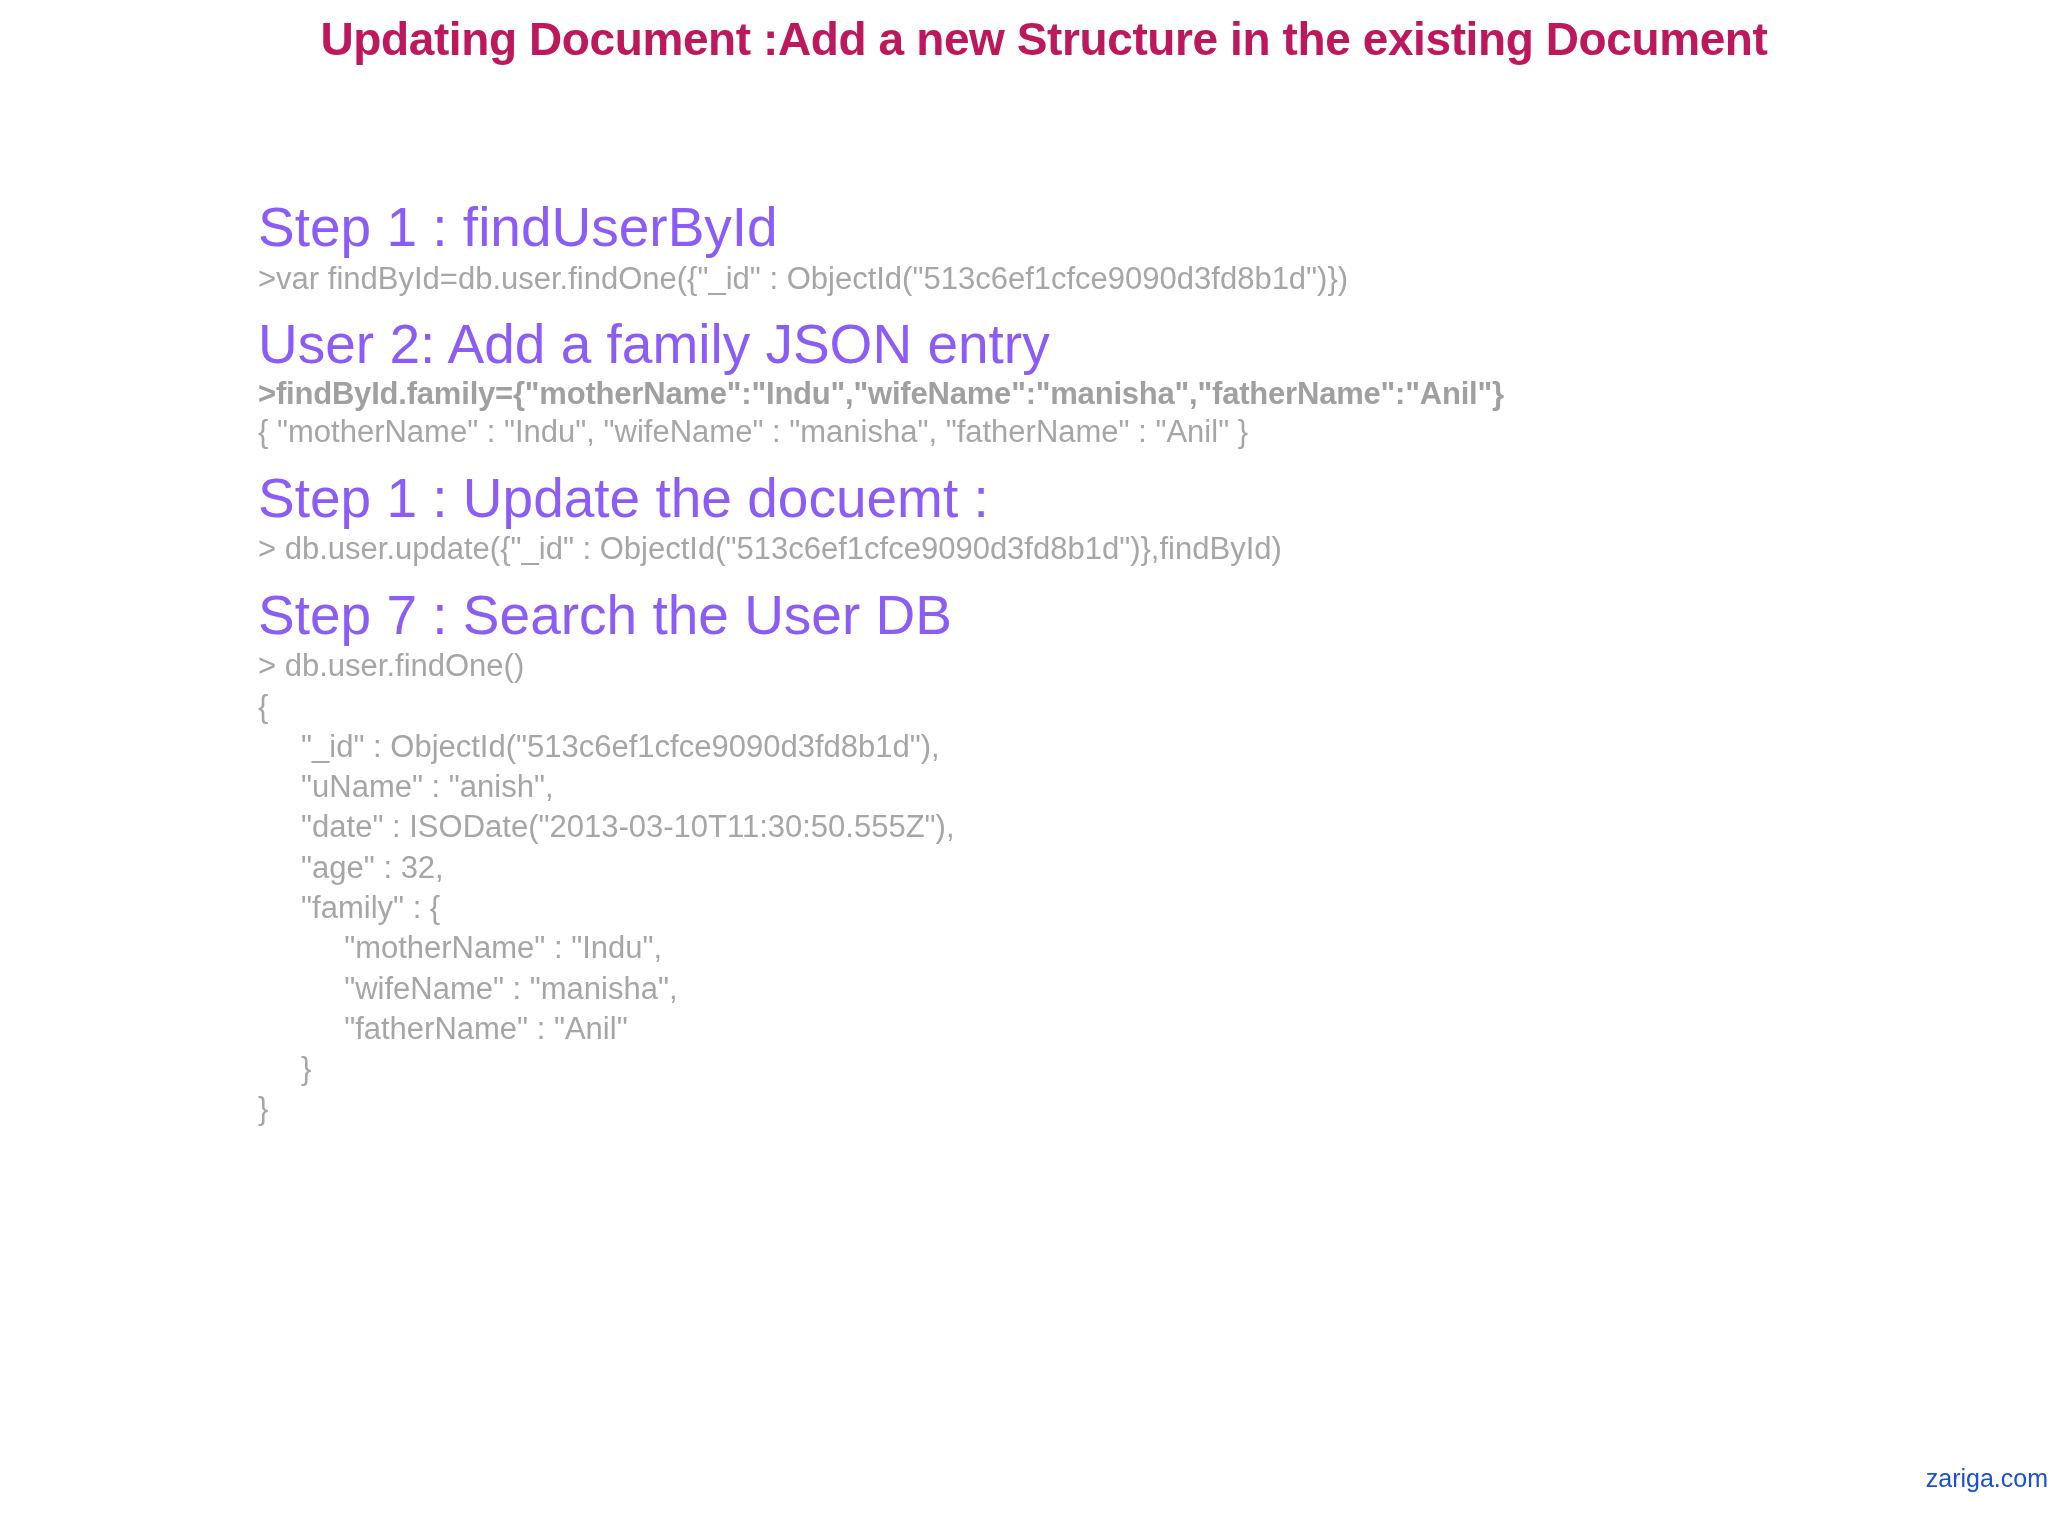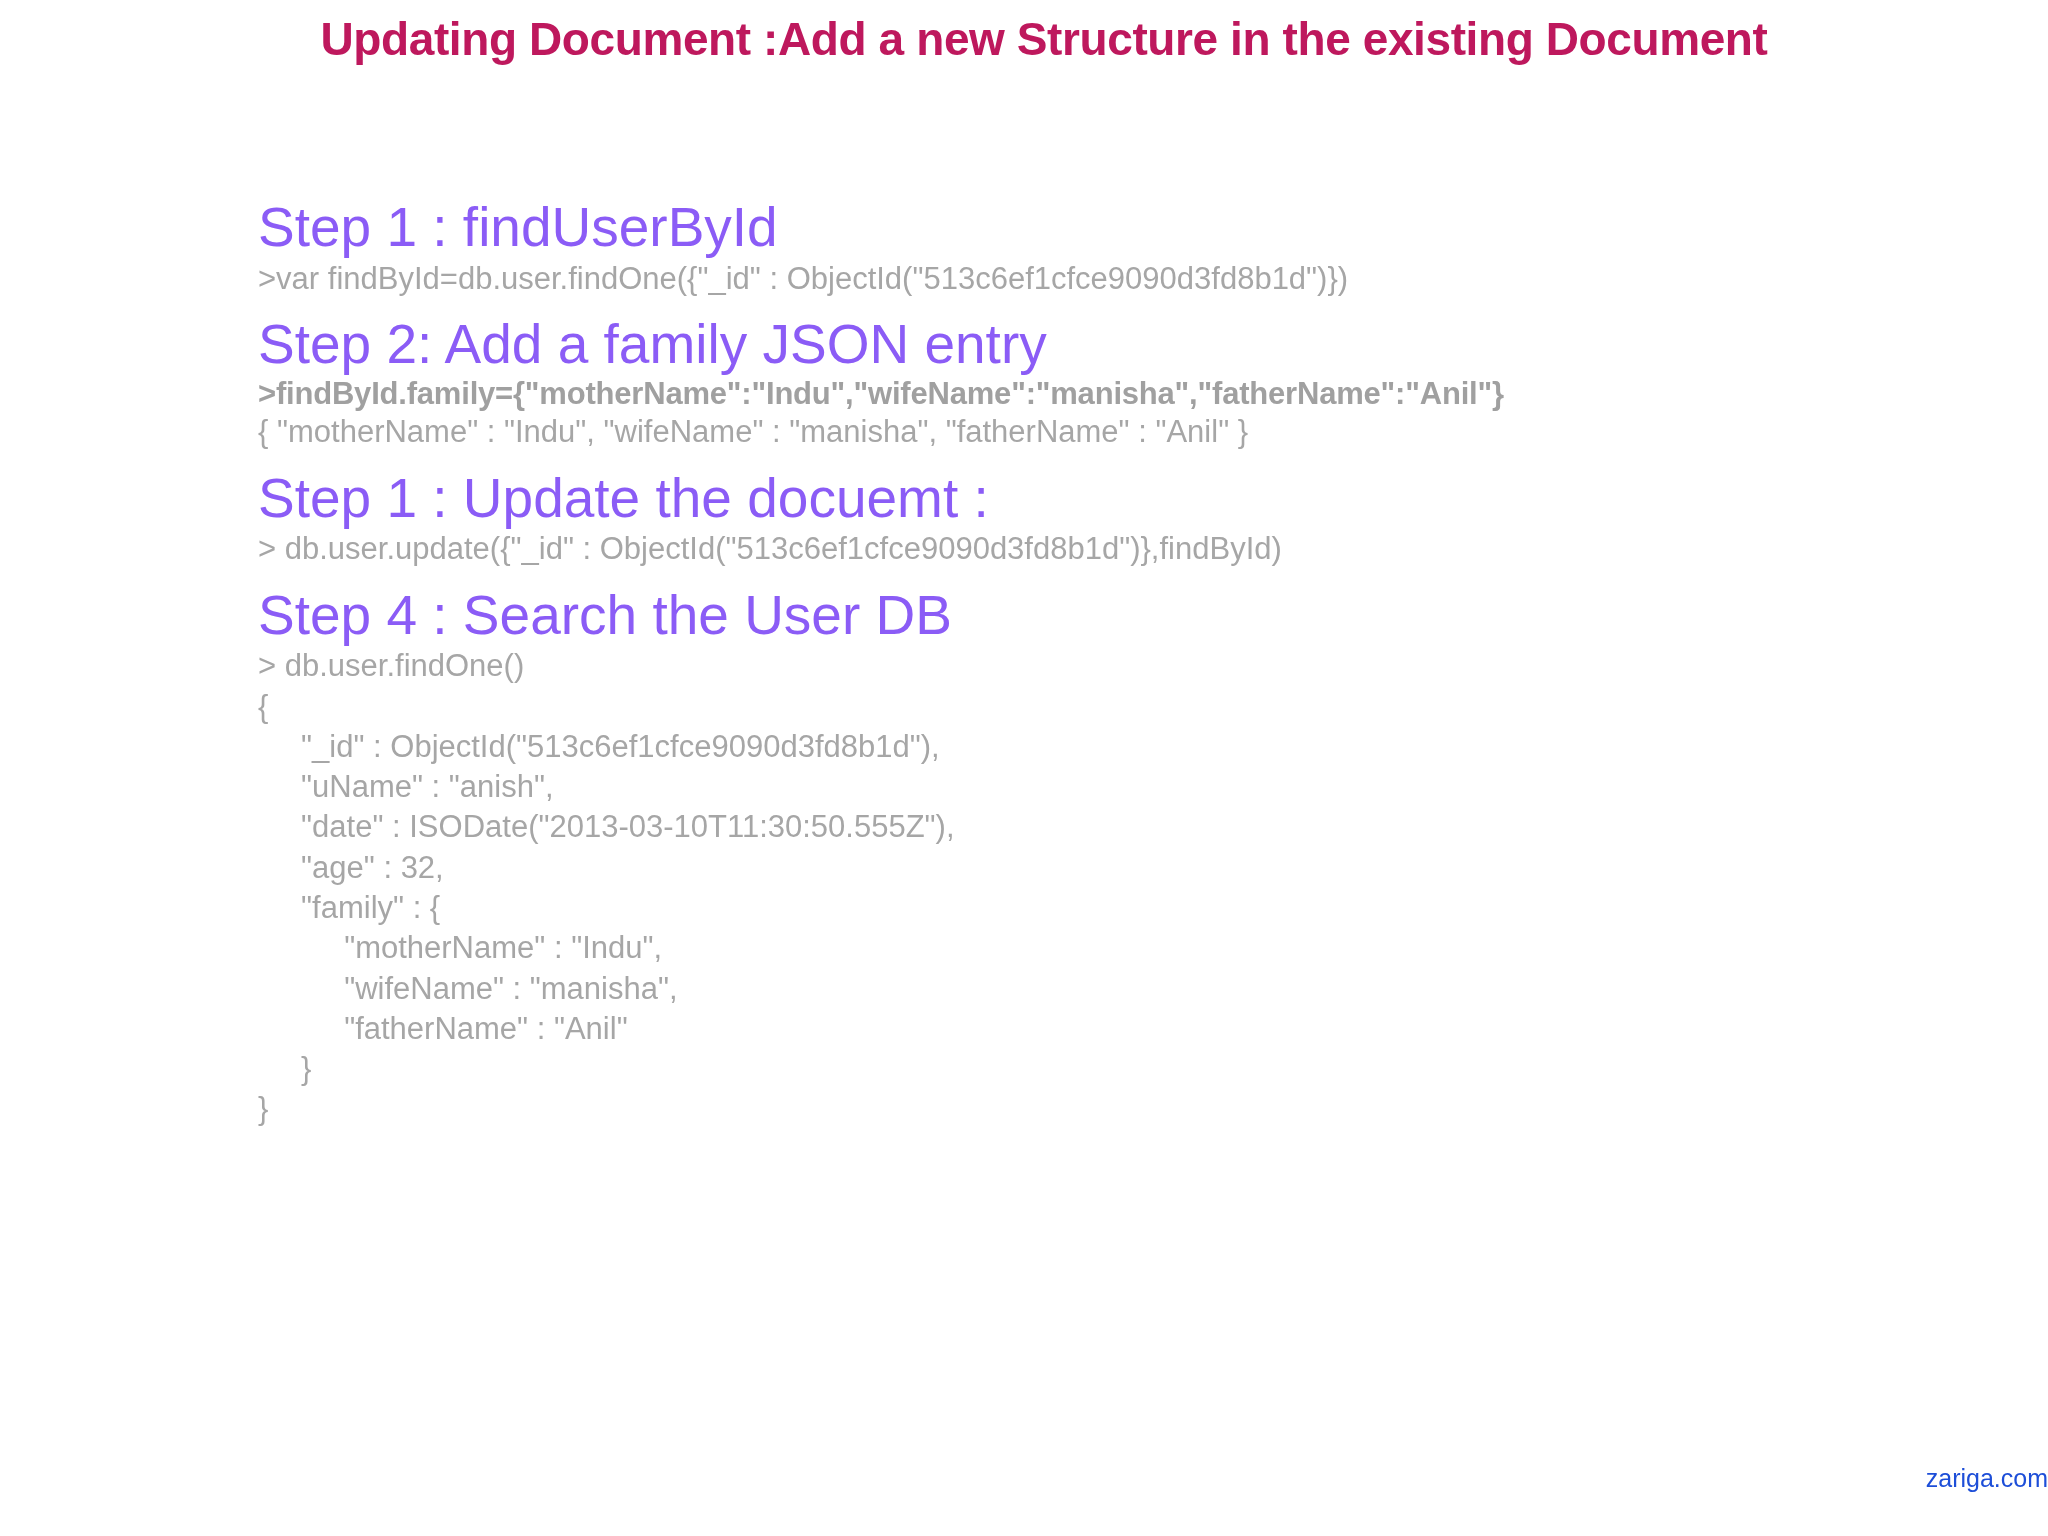--- a/index.html
+++ b/index.html
@@ -102,32 +102,32 @@
 
   <div class="slide-title">Updating Document :Add a new Structure in the existing Document</div>
 
   <div class="content">
 
     <div class="step-head">Step 1 : findUserById</div>
     <div class="code-line">&gt;var findById=db.user.findOne({"_id" : ObjectId("513c6ef1cfce9090d3fd8b1d")})</div>
 
     <div class="gap-m"></div>
 
-    <div class="step-head">Step 2: Add a family JSON entry</div>
+    <div class="step-head">User 2: Add a family JSON entry</div>
     <div class="code-line bold">&gt;findById.family={"motherName":"Indu","wifeName":"manisha","fatherName":"Anil"}</div>
     <div class="code-line">{ "motherName" : "Indu", "wifeName" : "manisha", "fatherName" : "Anil" }</div>
 
     <div class="gap-m"></div>
 
     <div class="step-head">Step 1 : Update the docuemt :</div>
     <div class="code-line">&gt; db.user.update({"_id" : ObjectId("513c6ef1cfce9090d3fd8b1d")},findById)</div>
 
     <div class="gap-m"></div>
 
-    <div class="step-head">Step 4 : Search the User DB</div>
+    <div class="step-head">Step 7 : Search the User DB</div>
     <div class="code-line">&gt; db.user.findOne()</div>
 
     <div class="json-block">
       <div class="code-line">{</div>
       <div class="code-line">     "_id" : ObjectId("513c6ef1cfce9090d3fd8b1d"),</div>
       <div class="code-line">     "uName" : "anish",</div>
       <div class="code-line">     "date" : ISODate("2013-03-10T11:30:50.555Z"),</div>
       <div class="code-line">     "age" : 32,</div>
       <div class="code-line">     "family" : {</div>
       <div class="code-line">          "motherName" : "Indu",</div>

